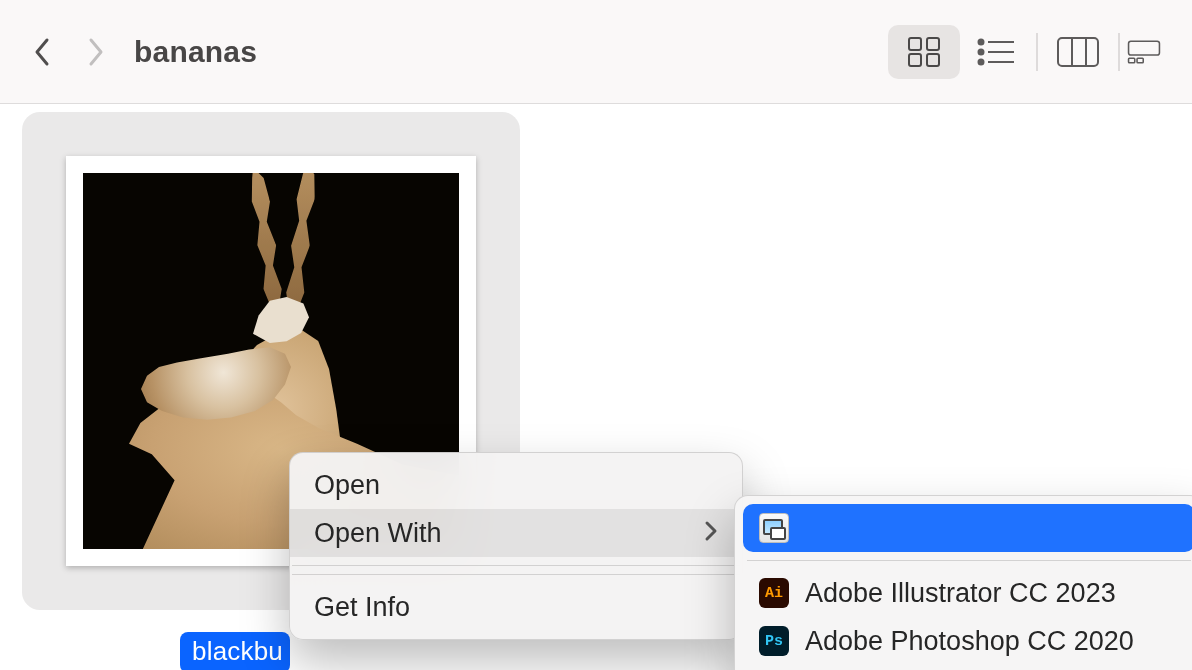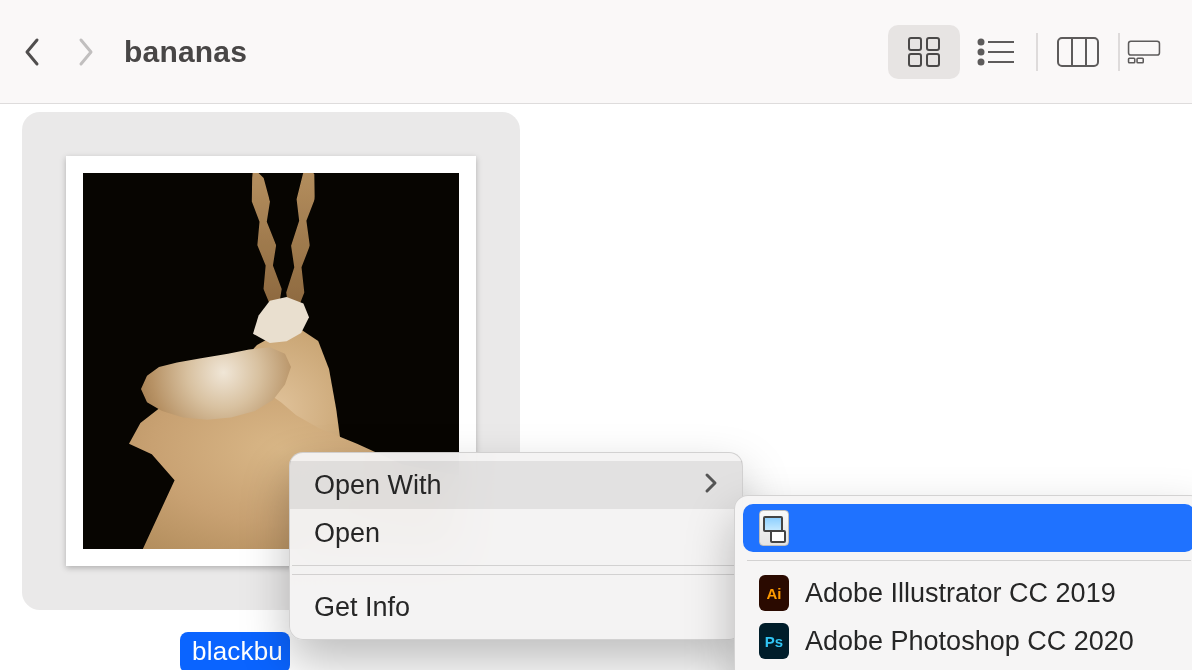--- a/index.html
+++ b/index.html
@@ -6,21 +6,21 @@
   html, body { width: 1192px; height: 670px; overflow: hidden; background: #fff; font-family: -apple-system, "Helvetica Neue", Arial, sans-serif; }
 
   
   .toolbar {
     height: 104px;
     width: 100%;
     background: #faf8f8;
     border-bottom: 1px solid #dedcdc;
     display: flex;
     align-items: center;
-    padding: 0 28px 0 20px;
+    padding: 0 28px 0 30px;
     gap: 26px;
   }
   .nav-btn {
     color: #504e4e; display:flex; align-items:center; justify-content:center;
     width:26px; height:40px; cursor:pointer;
   }
   .nav-btn.disabled { color:#c1bfbf; cursor:default; }
   .nav-btn svg { width:20px; height:32px; stroke:currentColor; stroke-width:3; fill:none; stroke-linecap:round; stroke-linejoin:round; }
   .folder-title { font-size:30px; font-weight:700; color:#484646; letter-spacing:0.2px; }
   .spacer { flex:1; }
@@ -106,21 +106,21 @@
     border:1px solid rgba(0,0,0,.14); border-radius:14px;
     box-shadow:0 22px 48px rgba(0,0,0,.26);
     padding:8px 8px; font-size:27px; color:#262626;
   }
   .sub-item {
     height:48px; display:flex; align-items:center; gap:16px;
     padding:0 16px; border-radius:10px; cursor:default;
   }
   .sub-item.sel { background:#1f72ff; color:#fff; }
   .sub-sep { height:1px; background:rgba(0,0,0,.14); margin:8px 4px; }
-  .app-icon { width:30px; height:36px; flex:0 0 30px; border-radius:6px; display:flex;align-items:center;justify-content:center; font-size:15px; font-weight:700; font-family:Liberation Sans, sans-serif; }
+  .app-icon { width:30px; height:30px; flex:0 0 30px; border-radius:6px; display:flex;align-items:center;justify-content:center; font-size:15px; font-weight:700; font-family:Liberation Mono, monospace; }
   .ic-preview {
     background:linear-gradient(#f9f9f9,#e4e4e4); border:1px solid #bdbdbd; position:relative; border-radius:4px;
   }
   .ic-preview::before{content:"";position:absolute;left:3px;top:5px;width:16px;height:12px;border:2px solid #444;border-radius:2px;background:linear-gradient(#8fd0ff,#c3e8ff);}
   .ic-preview::after{content:"";position:absolute;right:2px;bottom:2px;width:12px;height:9px;border:2px solid #444;border-radius:2px;background:#fff;}
   .ic-ai { background:#2a0a00; color:#ff9a00; }
   .ic-ps { background:#001d2a; color:#31c5f4; }
 </style>
 </head>
 <body>
@@ -189,46 +189,46 @@
           <div class="body-shape"></div>
         <div class="ear-shape"></div>
           <div class="head-shape"></div>
       </div>
     </div>
   </div>
 
   <div class="filename-pill">blackbu</div>
 
   <div class="ctx-menu">
+    <div class="ctx-item">
+      <span>Open</span>
+    </div>
     <div class="ctx-item hover">
       <span>Open With</span>
       <span class="chev">
         <svg viewBox="0 0 14 22">
             <polyline points="3,3 11,11 3,19"></polyline>
           </svg>
       </span>
     </div>
-    <div class="ctx-item">
-      <span>Open</span>
-    </div>
     <div class="ctx-sep"></div>
     <div class="ctx-sep"></div>
     <div class="ctx-item">
       <span>Get Info</span>
     </div>
   </div>
 
   <div class="submenu">
     <div class="sub-item sel">
       <span class="app-icon ic-preview"></span>
     </div>
     <div class="sub-sep"></div>
     <div class="sub-item">
       <span class="app-icon ic-ai">Ai</span>
-      <span>Adobe Illustrator CC 2019</span>
+      <span>Adobe Illustrator CC 2023</span>
     </div>
     <div class="sub-item">
       <span class="app-icon ic-ps">Ps</span>
       <span>Adobe Photoshop CC 2020</span>
     </div>
     <div class="sub-item" style="opacity:.9">
 
       <span></span>
     </div>
   </div>

